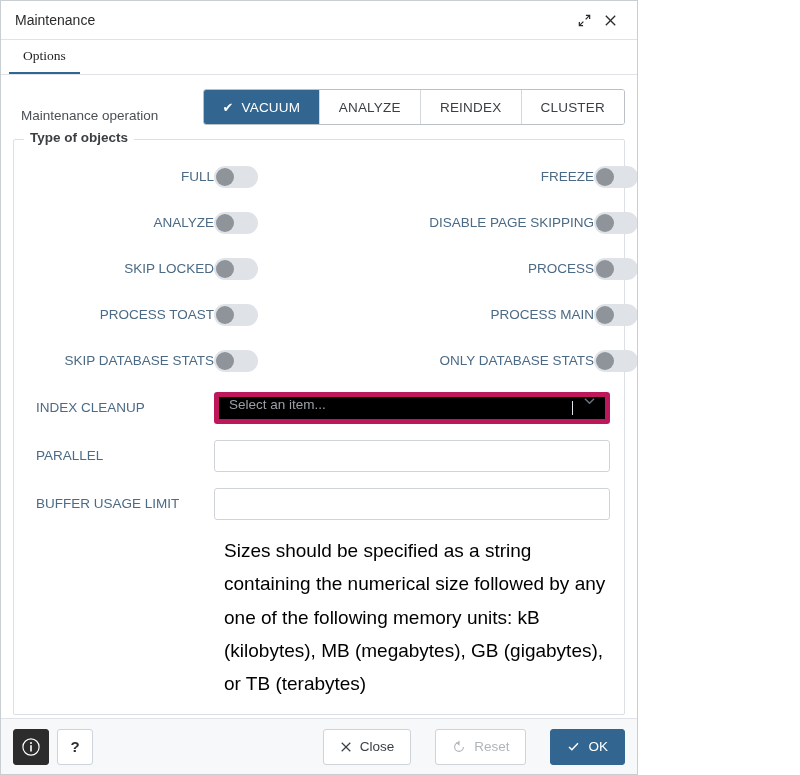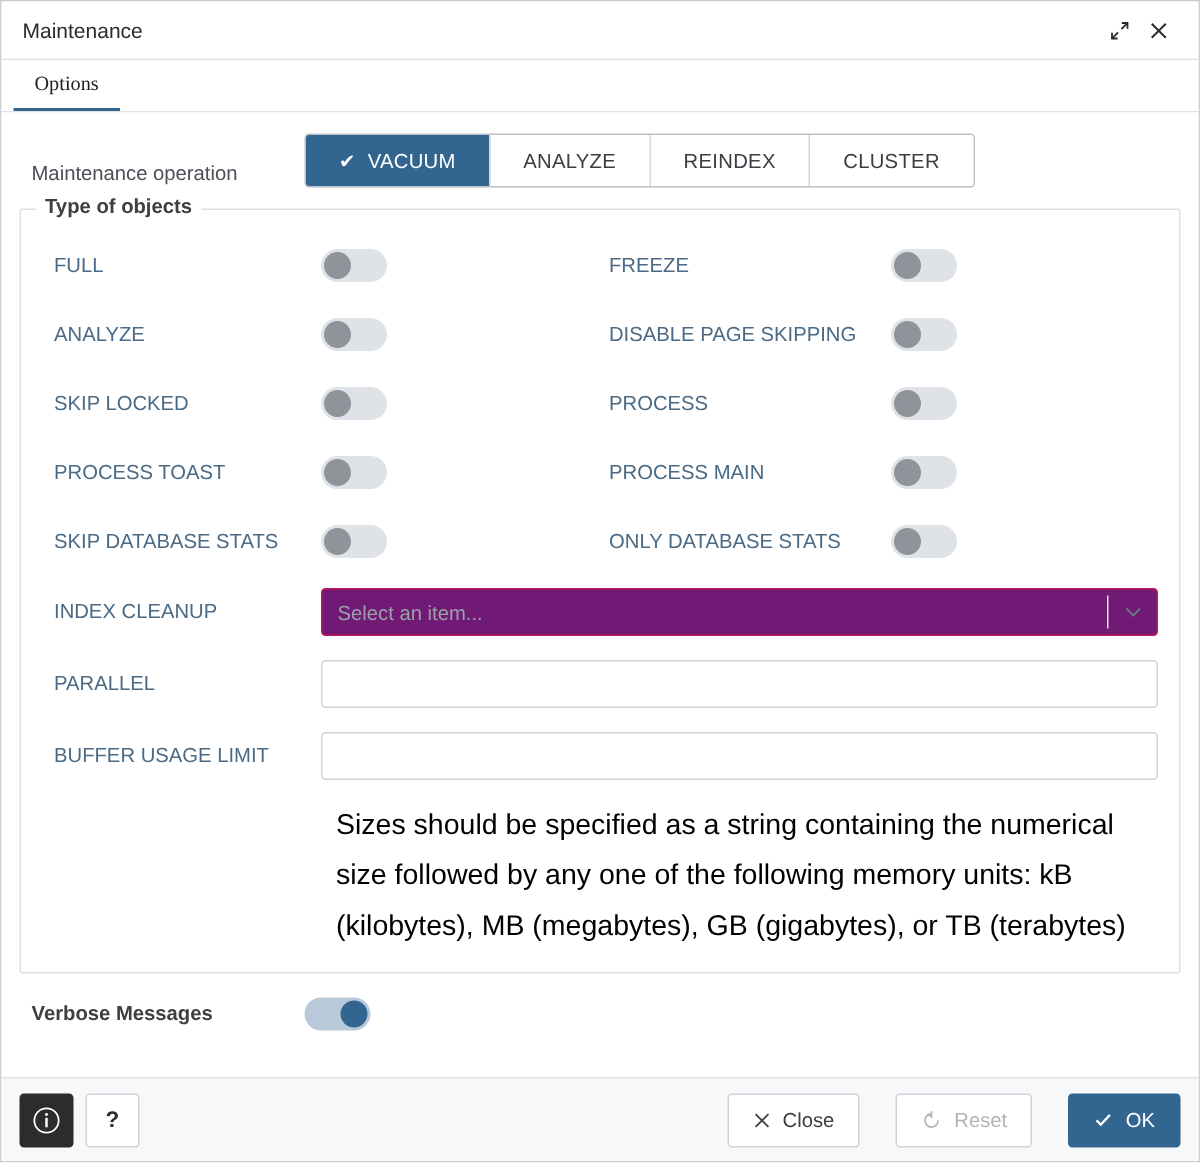--- a/index.html
+++ b/index.html
@@ -7,21 +7,21 @@
     padding: 0;
     background: #ffffff;
   }
   body {
     font-family: "Liberation Sans", sans-serif;
     font-size: 13px;
     color: #303030;
     -webkit-font-smoothing: antialiased;
   }
   .dialog {
-    width: 800px;
+    width: 638px;
     height: 775px;
     box-sizing: border-box;
     border: 1px solid #c9ced3;
     background: #ffffff;
     display: flex;
     flex-direction: column;
     position: relative;
   }
   
   .titlebar {
@@ -154,20 +154,21 @@
     grid-template-columns: 190px 180px 200px 1fr;
     row-gap: 0;
     align-items: center;
   }
   .cell-label {
     color: #4b6a85;
     font-size: 13.5px;
     line-height: 1.25;
     padding: 12px 0 12px 12px;
     box-sizing: border-box;
+    text-align: right;
   }
   .cell-toggle {
     padding: 12px 0;
     display: flex;
     align-items: center;
   }
 
   
   .switch {
     width: 44px;
@@ -204,25 +205,25 @@
     color: #4b6a85;
     font-size: 13.5px;
     line-height: 1.25;
     padding-left: 12px;
     box-sizing: border-box;
   }
   .ctrl { flex: 1 1 auto; padding-right: 4px; }
 
   .select-box {
     height: 32px;
-    border: 1px solid #be185d;
+    border: 5px solid #be185d;
     border-radius: 3px;
-    background: #701a75;
-    display: flex;
-    align-items: center;
+    background: #000000;
+    display: flex;
+    align-items: flex-start;
     font-size: 13.5px;
     color: #9aa0a6;
     padding-left: 10px;
     box-sizing: border-box;
     cursor: pointer;
   }
   .select-box .ph { flex: 1; }
   .select-box .divider {
     width: 1px;
     align-self: stretch;

